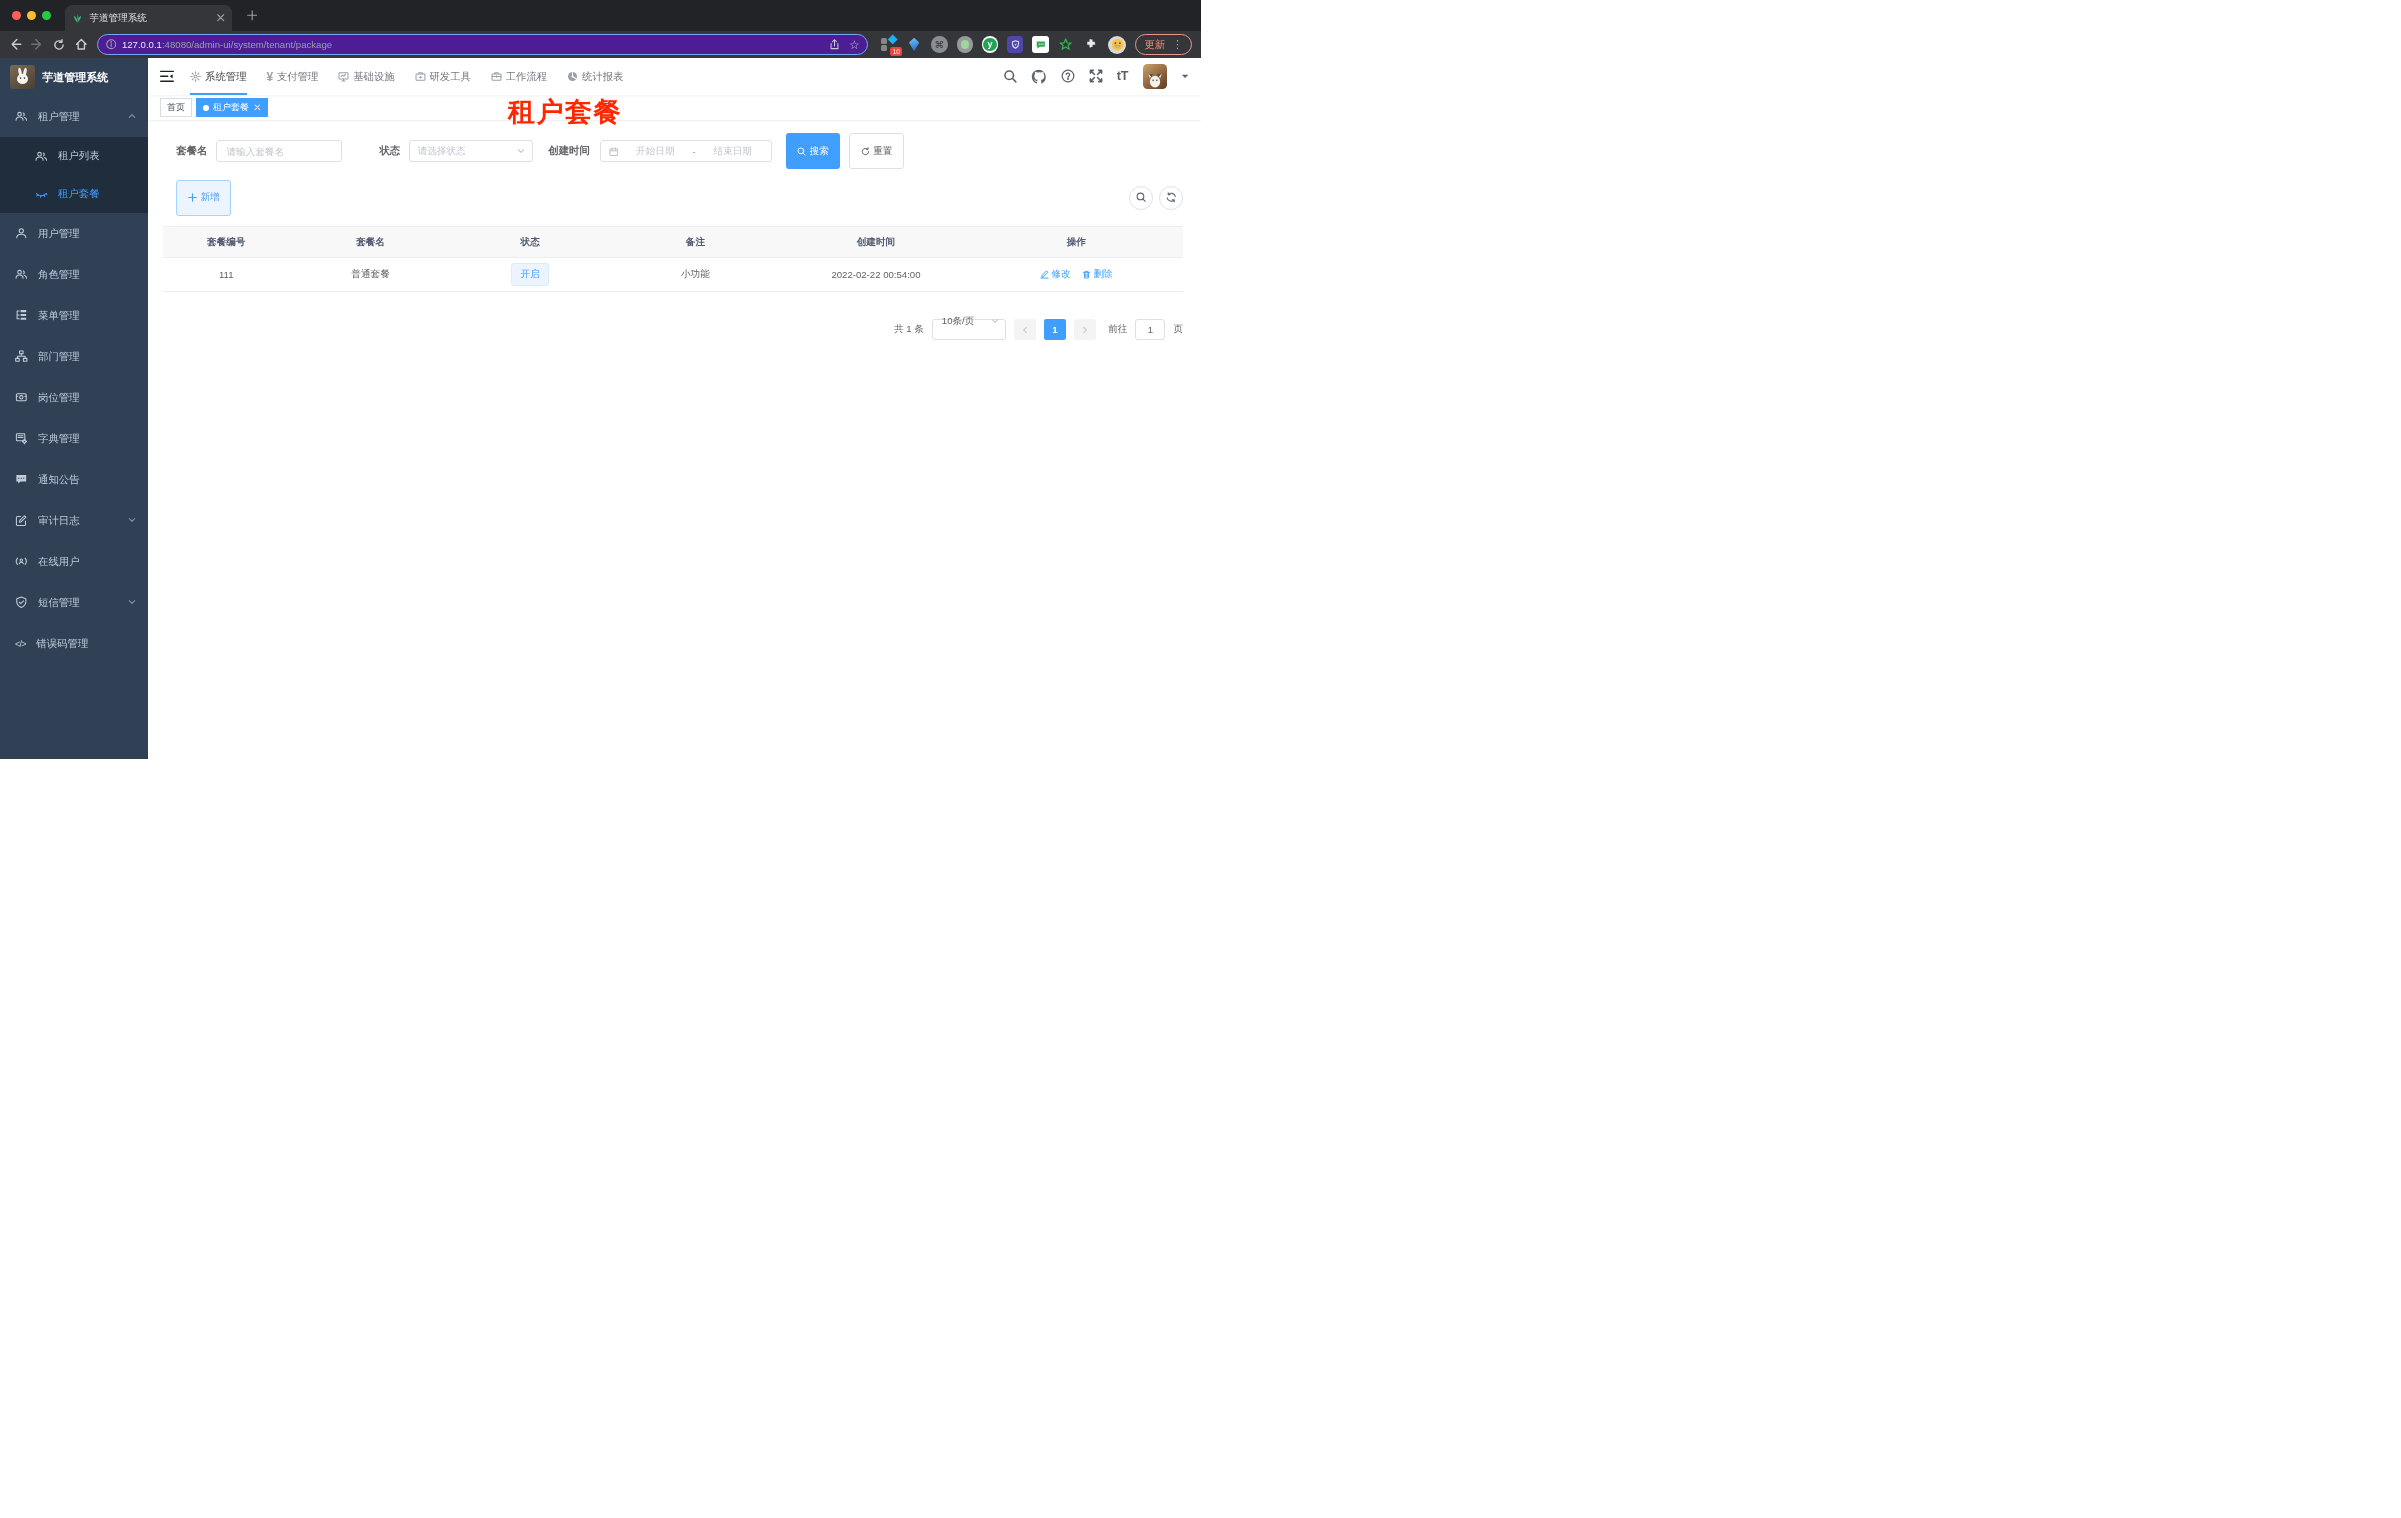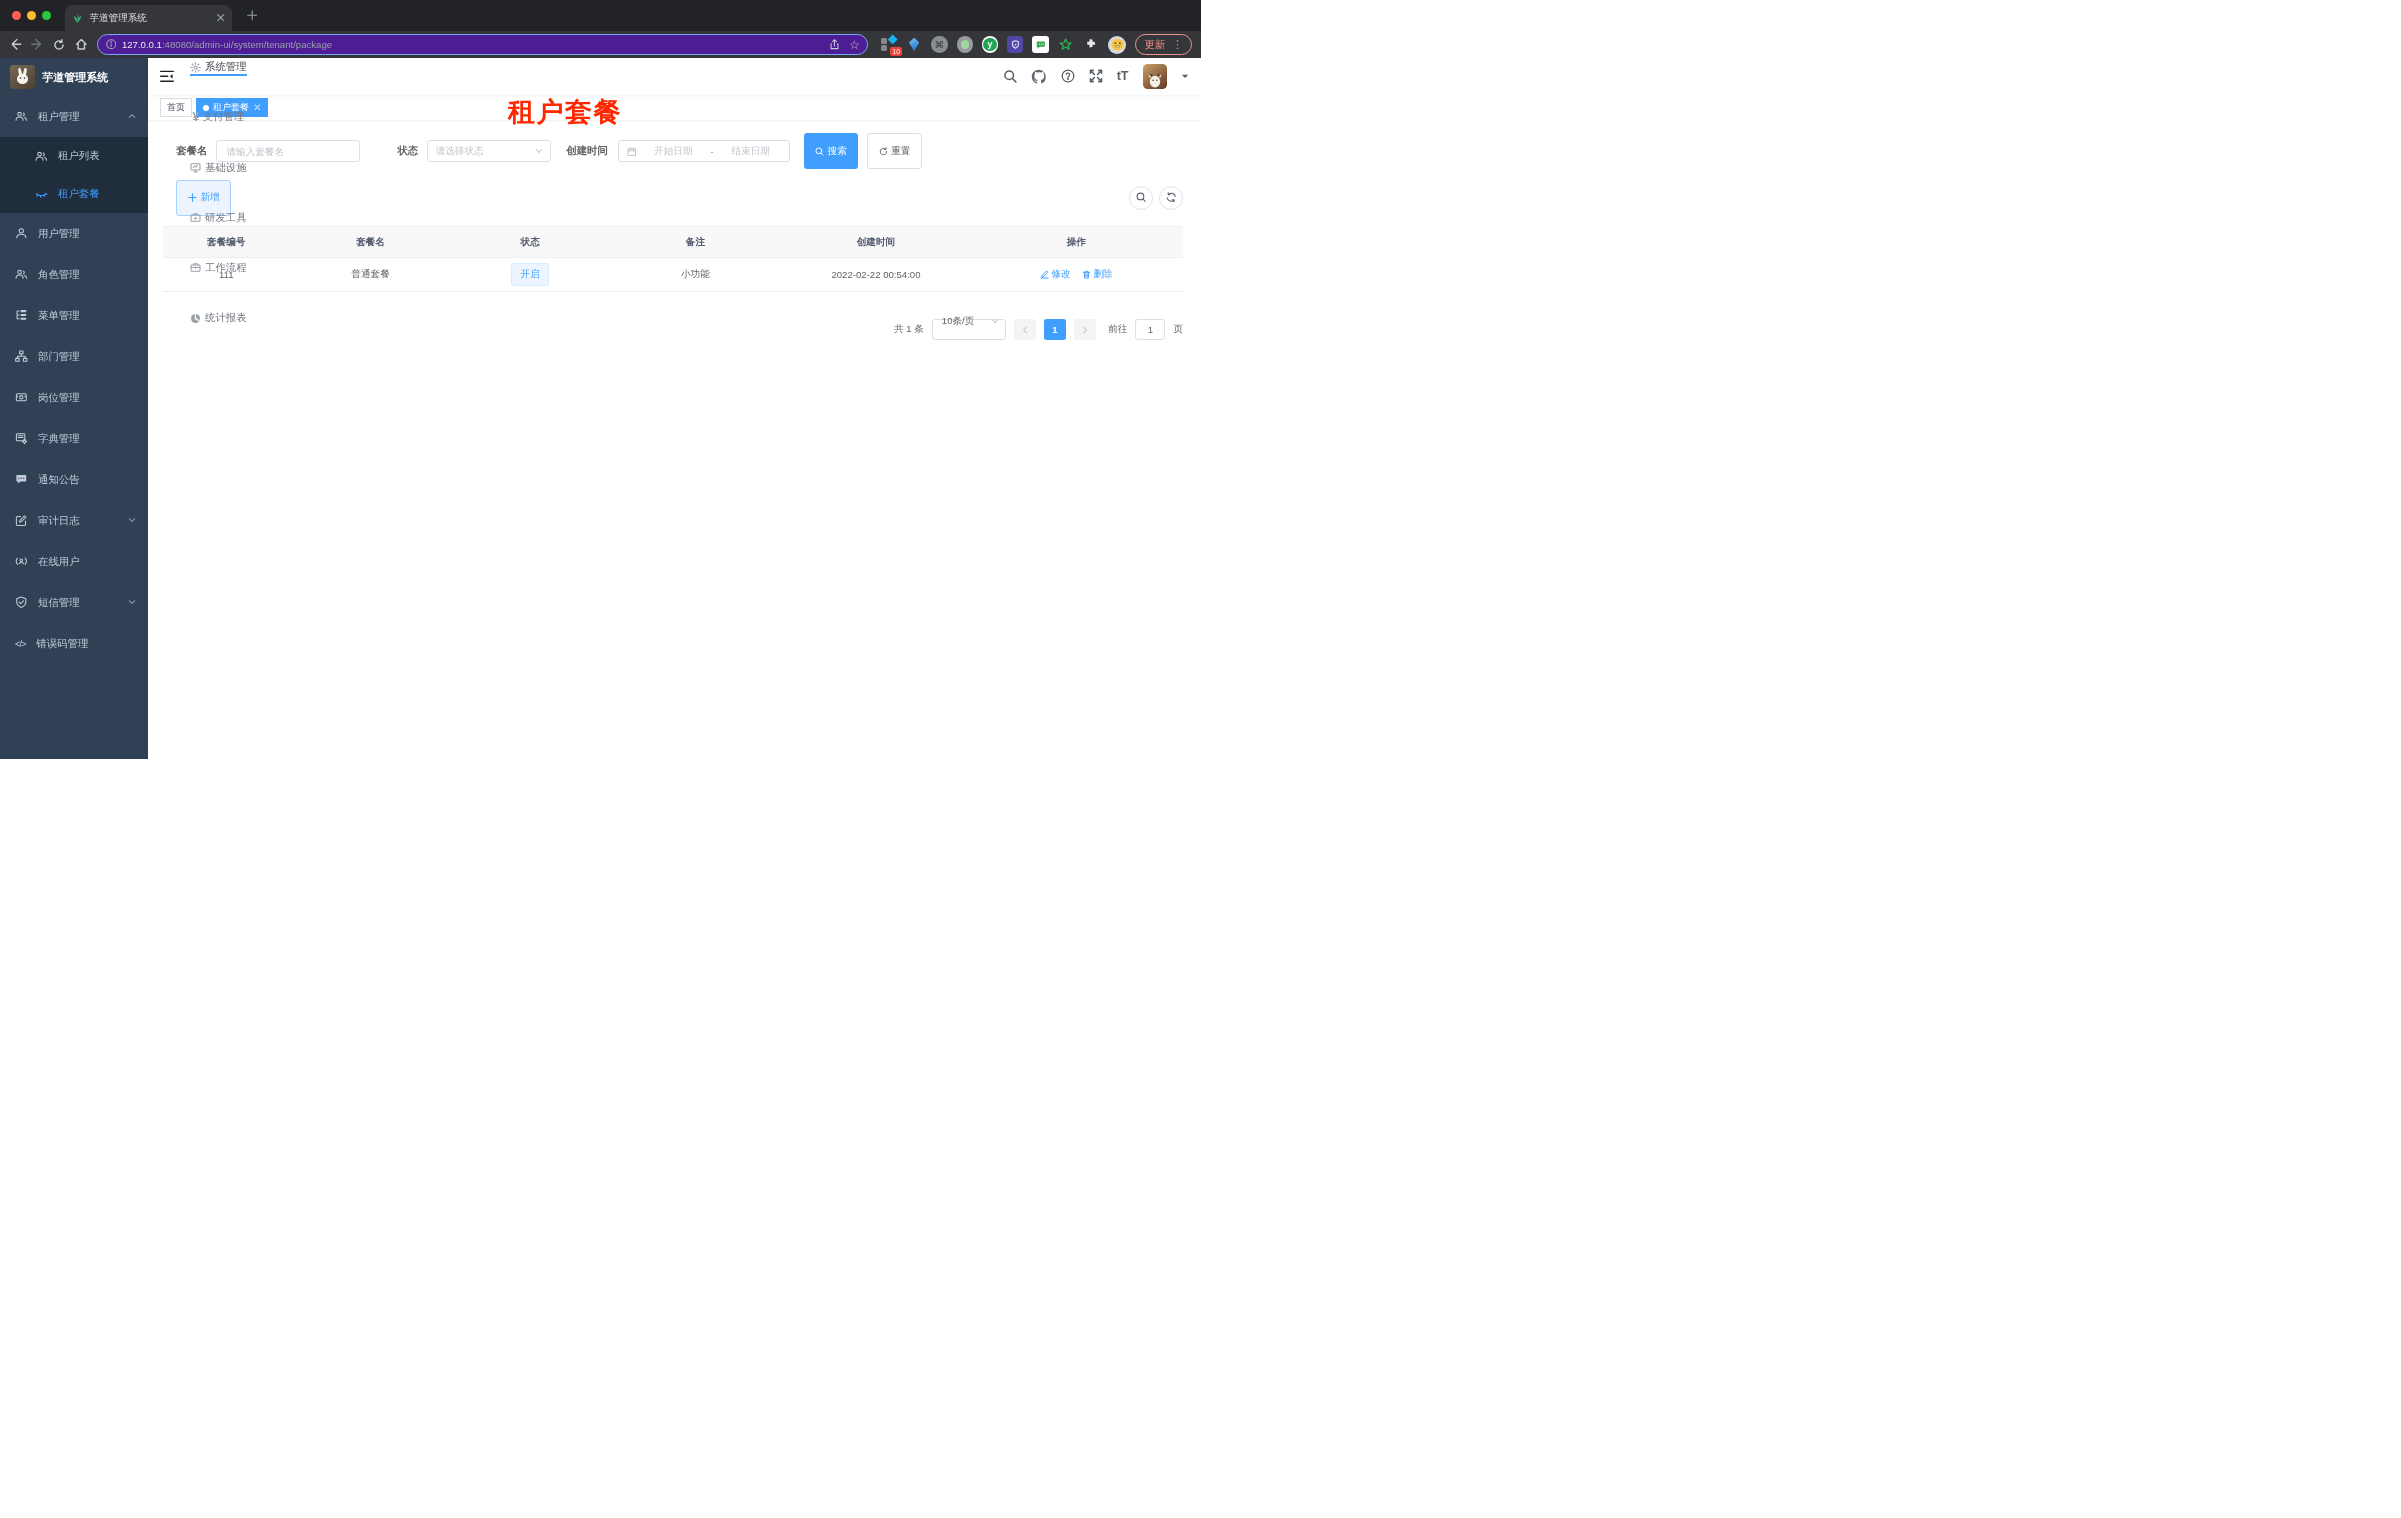--- a/index.html
+++ b/index.html
@@ -54,21 +54,21 @@
   .submenu { background:#1f2d3d; }
   .submenu .menu-item { height:38px; padding-left:35px; }
   .menu-item.active { color:#409eff; }
   .menu-item.active .mi { color:#409eff; }
 
   
   .main { position:absolute; left:148px; top:58px; right:0; bottom:0; display:flex; flex-direction:column; background:#fff; }
   .navbar { height:37px; display:flex; align-items:center; padding:0 12px; position:relative;
             box-shadow:0 0.7px 3px rgba(0,21,41,.08); z-index:3; background:#fff; }
   .fold { color:#1d2129; margin-right:16.3px; }
-  .topmenus { display:flex; align-items:center; gap:32px; height:100%;flex-direction:column; }
+  .topmenus { display:flex; align-items:center; gap:20px; height:100%; }
   .topmenu { display:flex; align-items:center; gap:3.7px; color:#74787f; font-size:10.4px; height:100%;
              border-bottom:2.2px solid transparent; padding-top:2.2px; }
   .topmenu .mi { color:#9aa0a8; }
   .topmenu.active { border-bottom-color:#409eff; color:#45494f; }
   .nav-right { margin-left:auto; display:flex; align-items:center; gap:14px; color:#5a6268; }
   .avatar { width:24.4px; height:24.4px; border-radius:4.4px; background:linear-gradient(140deg,#c9a36b,#8b5f3c 60%,#5e3e26);
             display:flex; align-items:flex-end; justify-content:center; overflow:hidden; }
 
   .tagsbar { height:25px; display:flex; align-items:center; padding:0 12px; gap:4.4px; background:#fff;
              box-shadow:0 0.7px 2.2px rgba(0,0,0,.12); z-index:2; position:relative; }
@@ -468,21 +468,21 @@
         </svg>
     </div>
   </div>
 
   <div class="annotation">租户套餐</div>
 
   <div class="content">
 
     <div class="filter-row">
       <span class="flabel">套餐名</span>
-      <input class="inp" style="width: 144px; margin-left: 9px;" placeholder="请输入套餐名">
+      <input class="inp" style="width: 126px; margin-left: 9px;" placeholder="请输入套餐名">
       <span class="flabel" style="margin-left:37px">状态</span>
       <div class="sel" style="margin-left:9px">
         <span>请选择状态</span>
         <svg class="ic" width="8.1" height="8.1" viewBox="0 0 12 12" style="color:#c0c4cc">
             <path d="M2 4l4 4 4-4"></path>
           </svg>
       </div>
       <span class="flabel" style="margin-left:15px">创建时间</span>
       <div class="datebox" style="margin-left:10.4px">
         <svg class="ic" width="9.6" height="9.6" viewBox="0 0 14 14" style="color:#c0c4cc">

